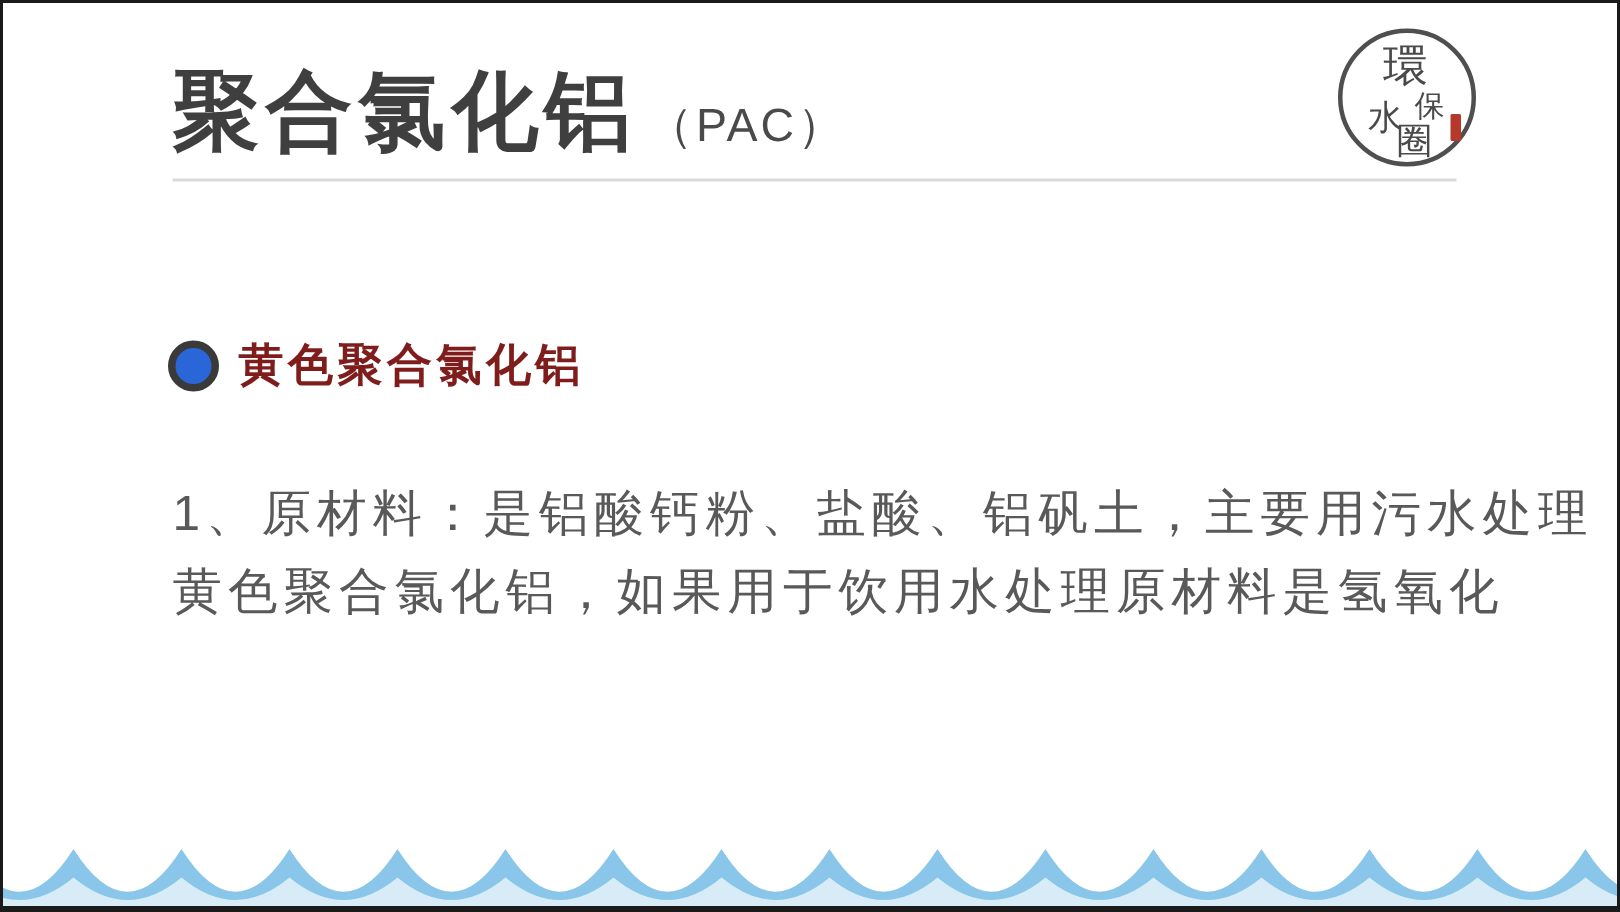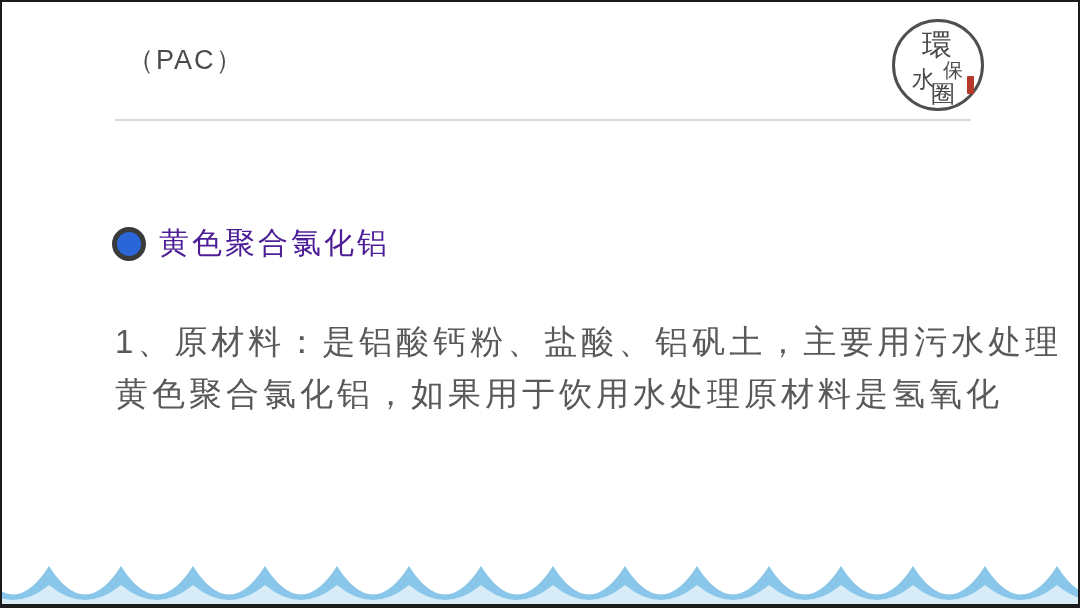--- a/index.html
+++ b/index.html
@@ -26,22 +26,22 @@
   }
   .page-title {
     margin: 0;
     font-size: 58px;
     line-height: 66px;
     font-weight: 900;
     letter-spacing: 4px;
     color: var(--c-title, #3f3f3f);
   }
   .title-suffix {
-    margin-left: 12px;
-    font-size: 27px;
+    margin-left: 6px;
+    font-size: 31px;
     font-weight: 400;
     letter-spacing: 2px;
     color: #4a4a4a;
   }
   .divider {
     position: absolute;
     left: 113px;
     top: 117px;
     width: 856px;
     height: 2px;
@@ -89,23 +89,23 @@
     height: 34px;
     box-sizing: border-box;
     border-radius: 50%;
     background: var(--c-bullet, #2b66d9);
     border: 5px solid var(--c-bullet-ring, #3a3a3a);
     flex: 0 0 auto;
   }
   .section-heading {
     margin: 0 0 0 13px;
     font-size: 30px;
-    font-weight: 400;
+    font-weight: 700;
     letter-spacing: 3px;
-    color: #4c1d95;
+    color: #7f1d1d;
   }
 
   
   .para {
     position: absolute;
     left: 113px;
     top: 314px;
     width: 880px;
   }
   .para .line {
@@ -135,20 +135,21 @@
     background: var(--c-frame, #1b1b1b);
   }
 </style>
 </head>
 <body>
 
 <div class="slide">
 
   <header>
     <div class="title-row">
+      <h1 class="page-title">聚合氯化铝</h1>
       <span class="title-suffix">（PAC）</span>
     </div>
     <div class="divider"></div>
 
     <div class="logo">
       <span class="lc lc-top">環</span>
       <span class="lc lc-right">保</span>
       <span class="lc lc-left">水</span>
       <span class="lc lc-bottom">圈</span>
       <span class="seal"></span>

